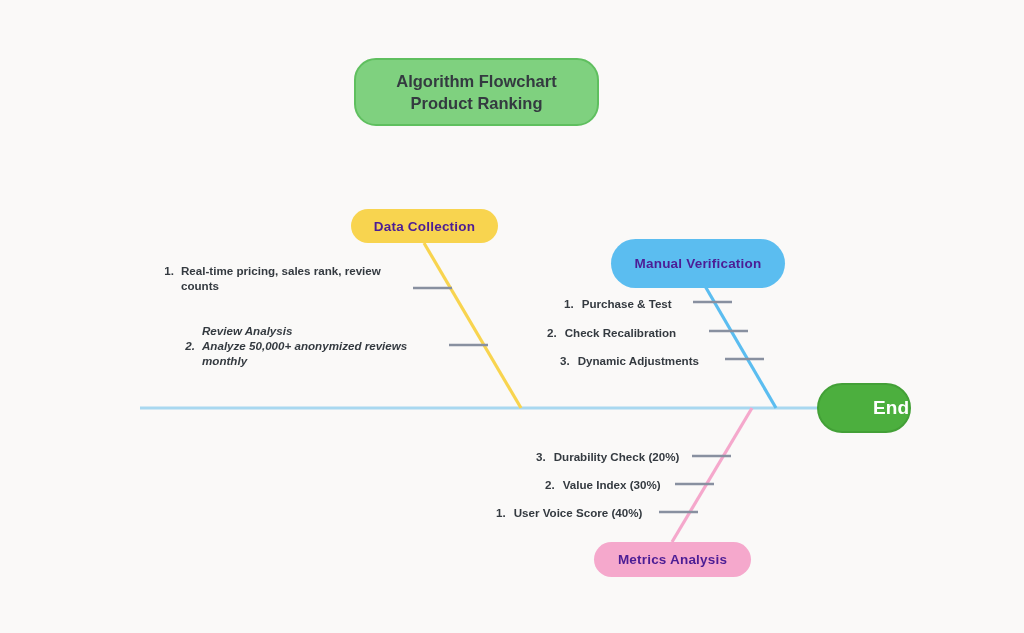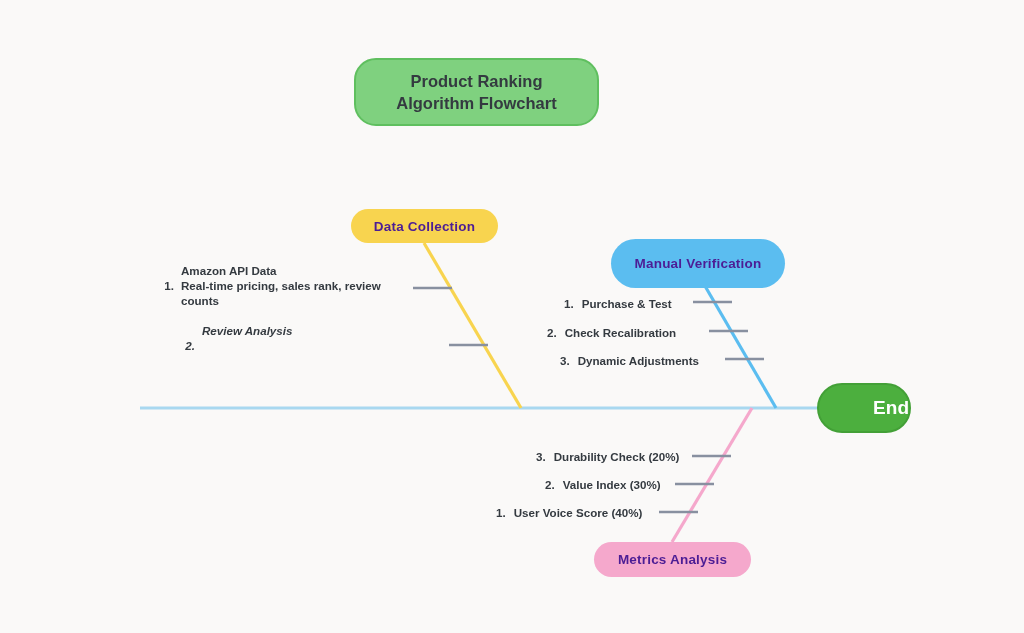--- a/index.html
+++ b/index.html
@@ -180,53 +180,53 @@
     <line x1="693" y1="302" x2="732" y2="302" stroke="#8890a0" stroke-width="2.4"></line>
     <line x1="709" y1="331" x2="748" y2="331" stroke="#8890a0" stroke-width="2.4"></line>
     <line x1="725" y1="359" x2="764" y2="359" stroke="#8890a0" stroke-width="2.4"></line>
 
     <line x1="692" y1="456" x2="731" y2="456" stroke="#8890a0" stroke-width="2.4"></line>
     <line x1="675" y1="484" x2="714" y2="484" stroke="#8890a0" stroke-width="2.4"></line>
     <line x1="659" y1="512" x2="698" y2="512" stroke="#8890a0" stroke-width="2.4"></line>
   </svg>
 
   <div class="node node-title">
+    <span class="tline">Algorithm Flowchart</span>
     <span class="tline">Product Ranking</span>
-    <span class="tline">Algorithm Flowchart</span>
   </div>
 
 
   <div class="node node-end">
     <span>End</span>
   </div>
 
   <div class="node node-cat node-data">
     <span>Data Collection</span>
   </div>
 
   <div class="node node-cat node-manual">
     <span>Manual Verification</span>
   </div>
 
   <div class="node node-cat node-metrics">
     <span>Metrics Analysis</span>
   </div>
 
   <div class="label lab-amazon">
-    <span class="lab-head">Amazon API Data</span>
     <span class="lab-body">
       <span class="lab-num">1.</span>
       <span class="lab-txt">Real-time pricing, sales rank, review counts</span>
     </span>
   </div>
 
   <div class="label lab-review">
     <span class="lab-head">Review Analysis</span>
     <span class="lab-body">
       <span class="lab-num">2.</span>
+      <span class="lab-txt">Analyze 50,000+ anonymized reviews monthly</span>
     </span>
   </div>
 
   <div class="label lab-right lab-purchase">
     <span class="lab-num">1.</span>
     <span class="lab-txt">Purchase &amp; Test</span>
   </div>
 
   <div class="label lab-right lab-weekly">
     <span class="lab-num">2.</span>

